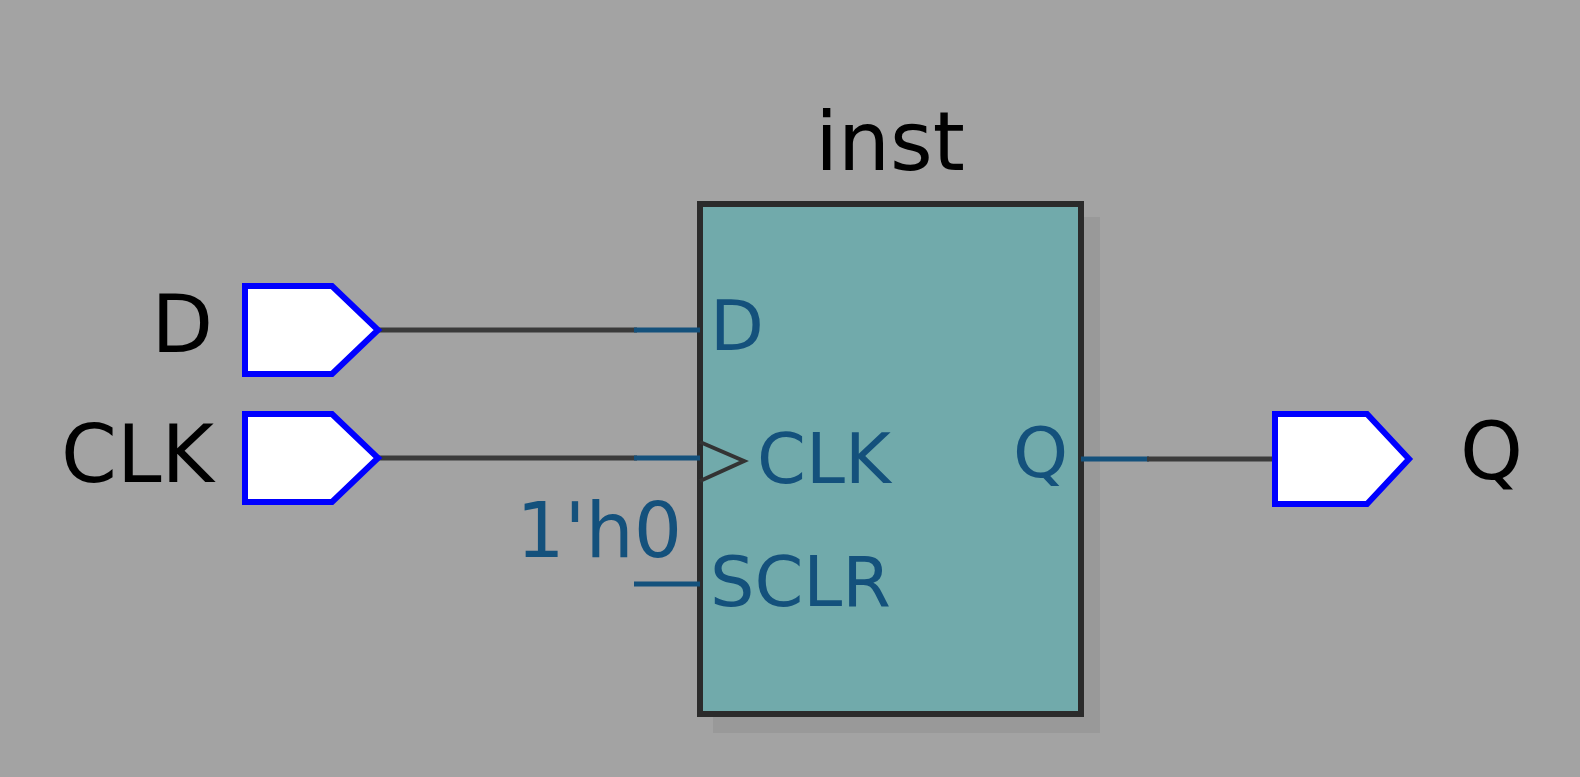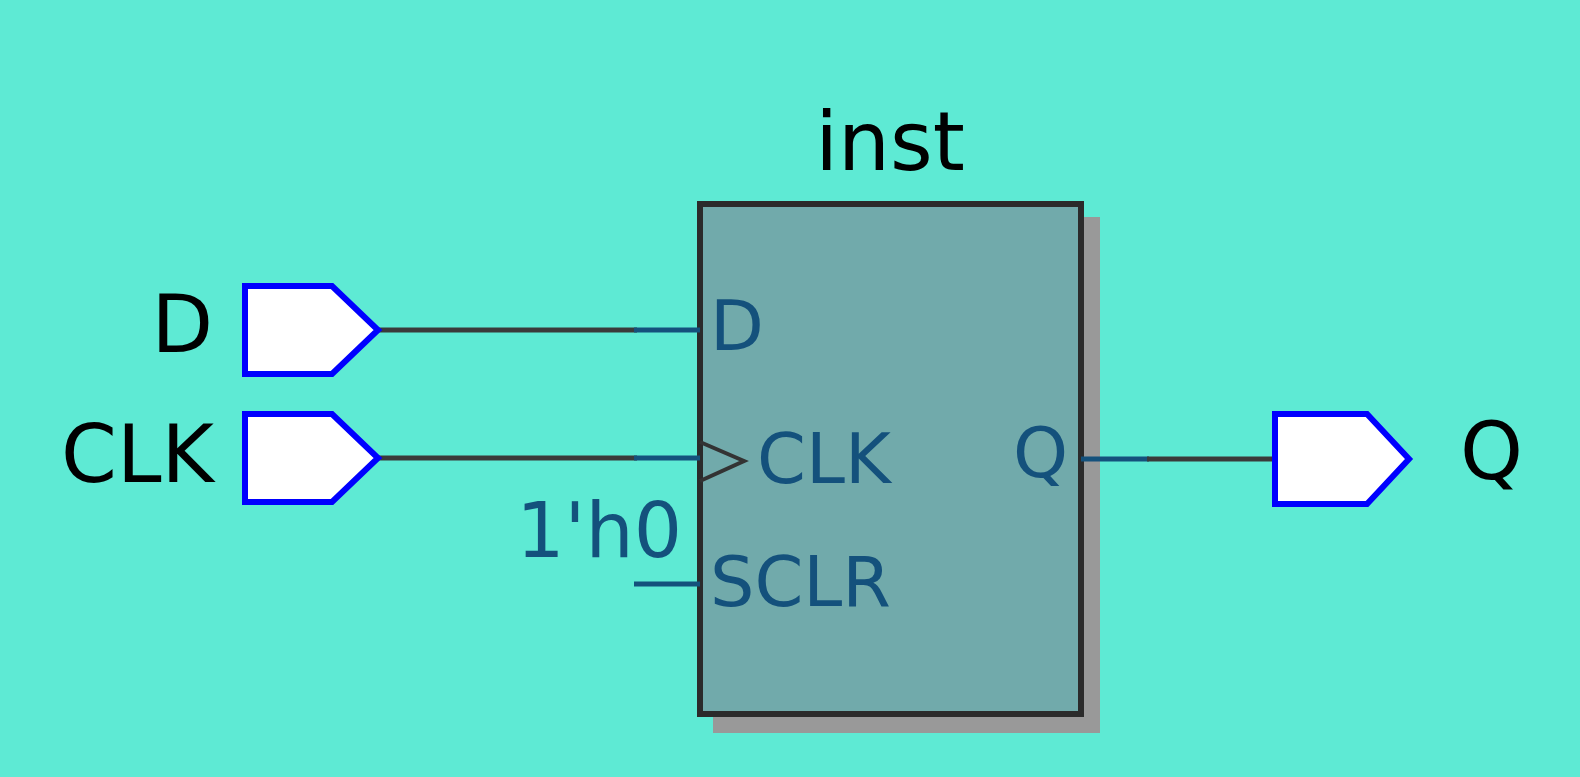--- a/index.html
+++ b/index.html
@@ -4,21 +4,21 @@
 <style>
   html, body {
     margin: 0;
     padding: 0;
     background: #ffffff;
   }
   .canvas {
     position: relative;
     width: 1580px;
     height: 777px;
-    background: #5eead4;
+    background: #a3a3a3;
     overflow: hidden;
     font-family: "DejaVu Sans", sans-serif;
   }
   svg.schematic {
     position: absolute;
     left: 0;
     top: 0;
     display: block;
   }
   text {

